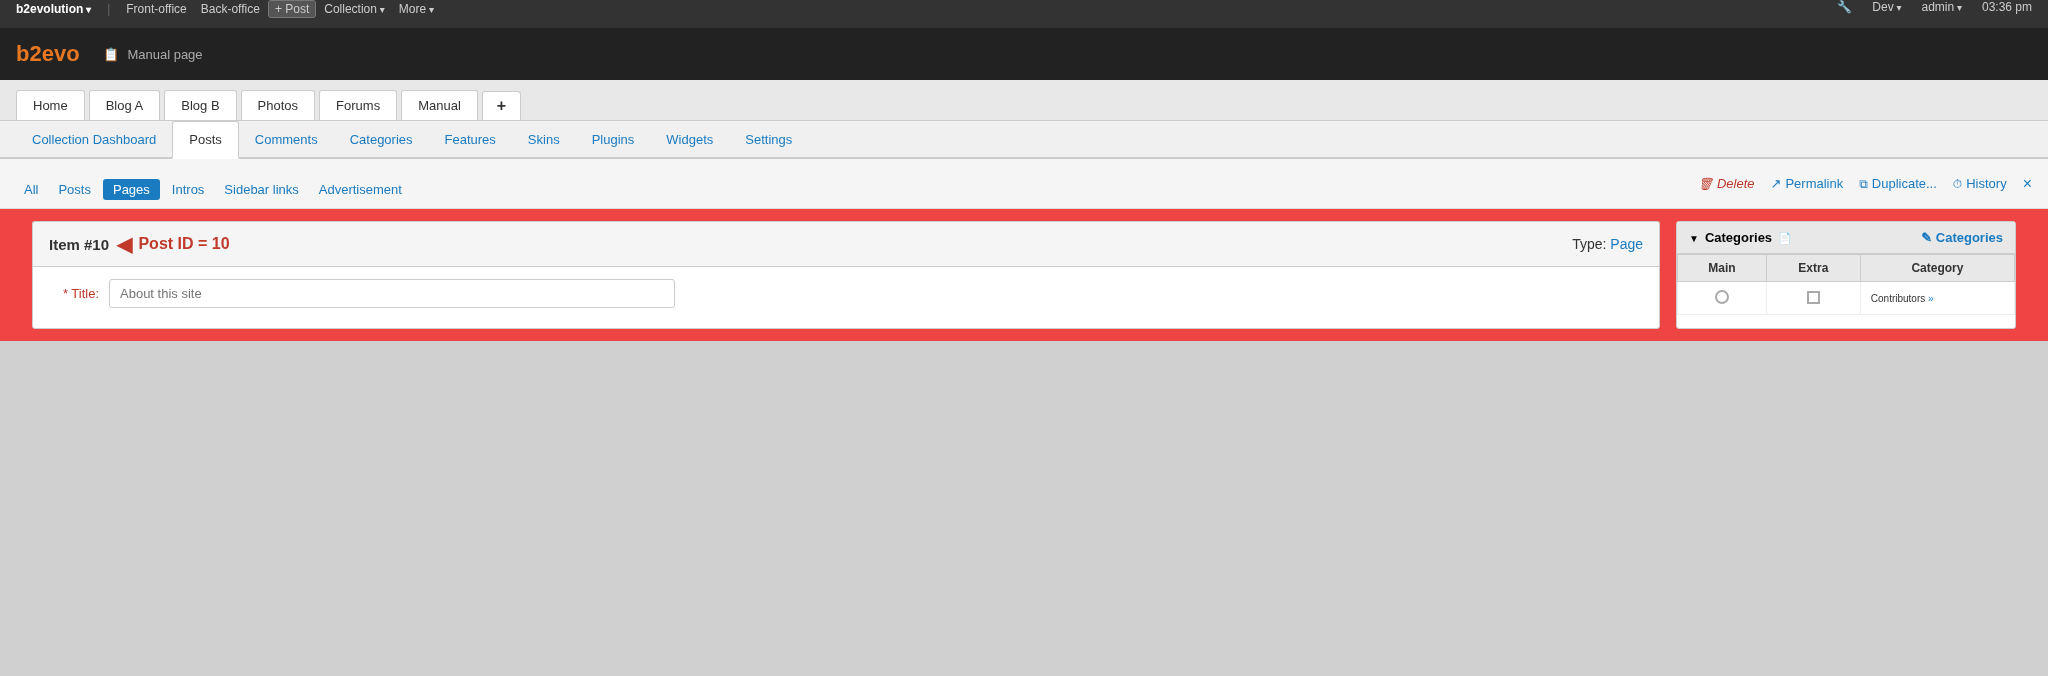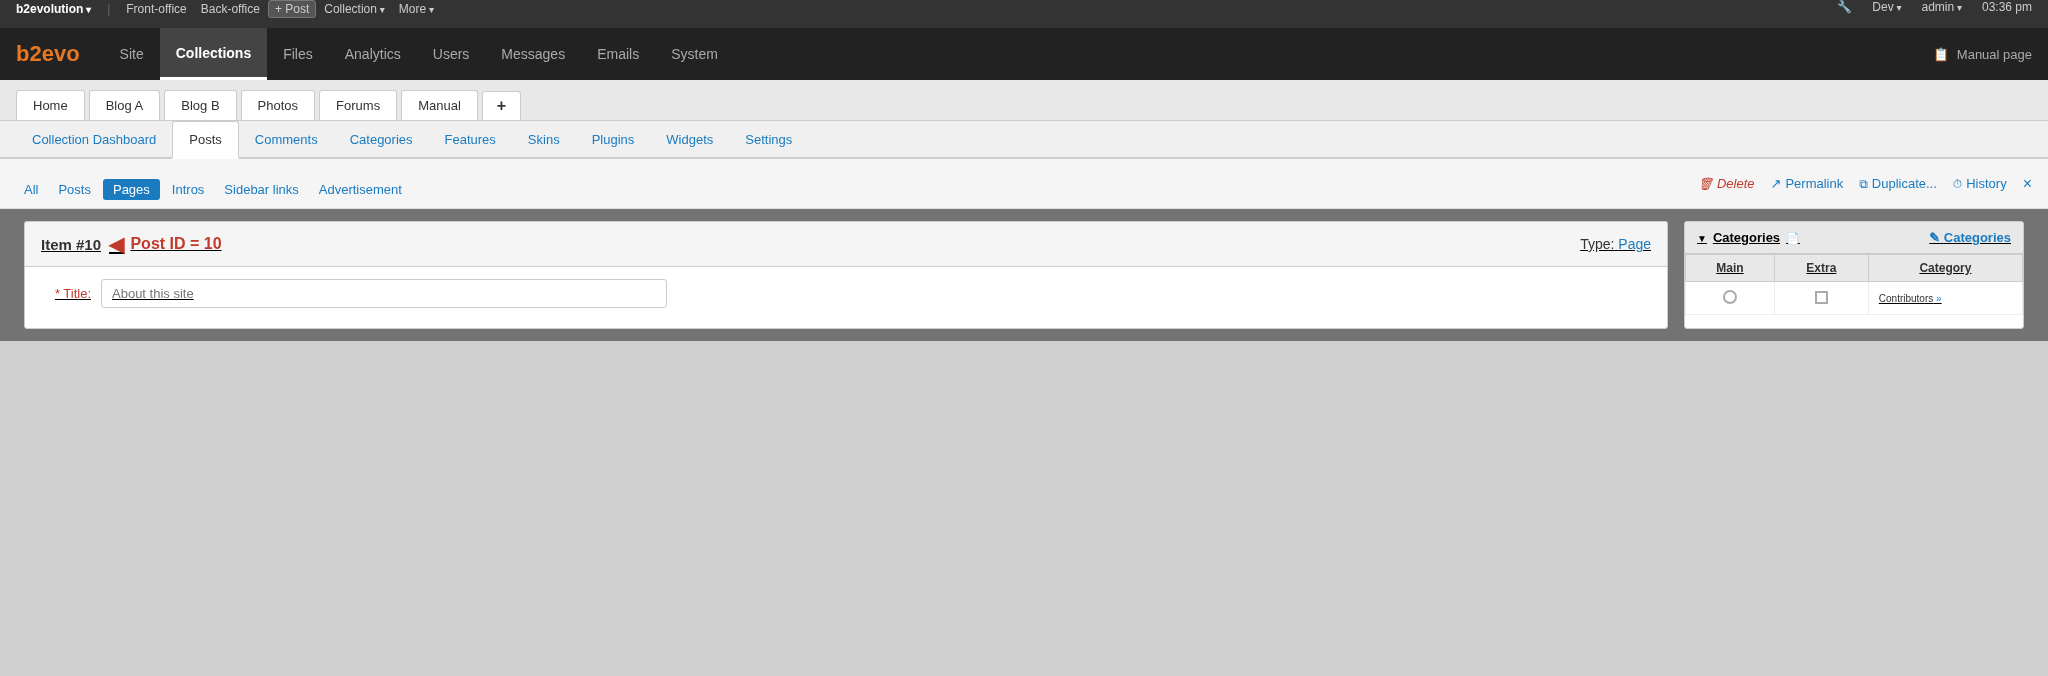--- a/index.html
+++ b/index.html
@@ -118,25 +118,24 @@
       cursor: pointer;
       display: flex;
       align-items: center;
       gap: 4px;
     }
     .action-link.delete { color: #c0392b; font-style: italic; }
     .close-btn { color: #1a7bc0; font-size: 16px; cursor: pointer; }
 
     
     .main-content {
-      padding: 12px 24px;
+      padding: 12px 32px;
       display: flex;
       gap: 16px;
-      background: #737373;
-      text-decoration: underline;
+      background: #ef4444;
     }
 
     
     .left-panel { flex: 1; }
 
     
     .item-header {
       background: #f5f5f5;
       border: 1px solid #ccc;
       border-bottom: none;
@@ -251,30 +250,20 @@
   <div class="top-nav-right">
     <span>🔧</span>
     <a class="with-arrow">Dev</a>
     <a class="with-arrow">admin</a>
     <span class="time">03:36 pm</span>
   </div>
 </nav>
 
 <nav class="second-nav">
   <span class="logo">b2evo</span>
-  <div class="second-nav-items">
-    <a class="second-nav-item">Site</a>
-    <a class="second-nav-item active">Collections</a>
-    <a class="second-nav-item">Files</a>
-    <a class="second-nav-item">Analytics</a>
-    <a class="second-nav-item">Users</a>
-    <a class="second-nav-item">Messages</a>
-    <a class="second-nav-item">Emails</a>
-    <a class="second-nav-item">System</a>
-  </div>
   <a class="second-nav-right">
     <span class="manual-icon">📋</span>
     <span>Manual page</span>
   </a>
 </nav>
 
 <div class="collection-tabs-bar">
   <div class="coll-tab">Home</div>
   <div class="coll-tab">Blog A</div>
   <div class="coll-tab">Blog B</div>

